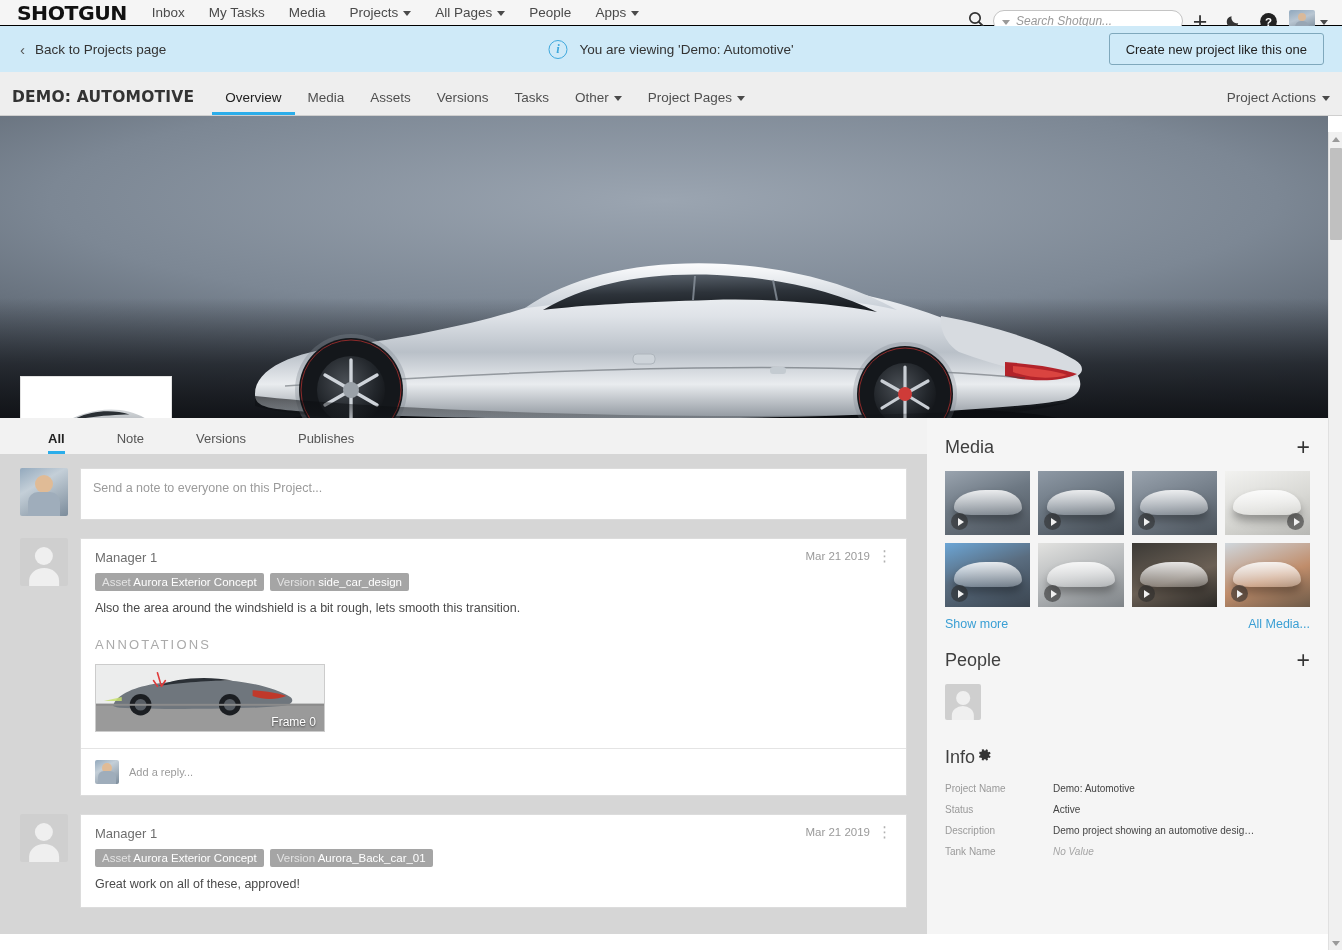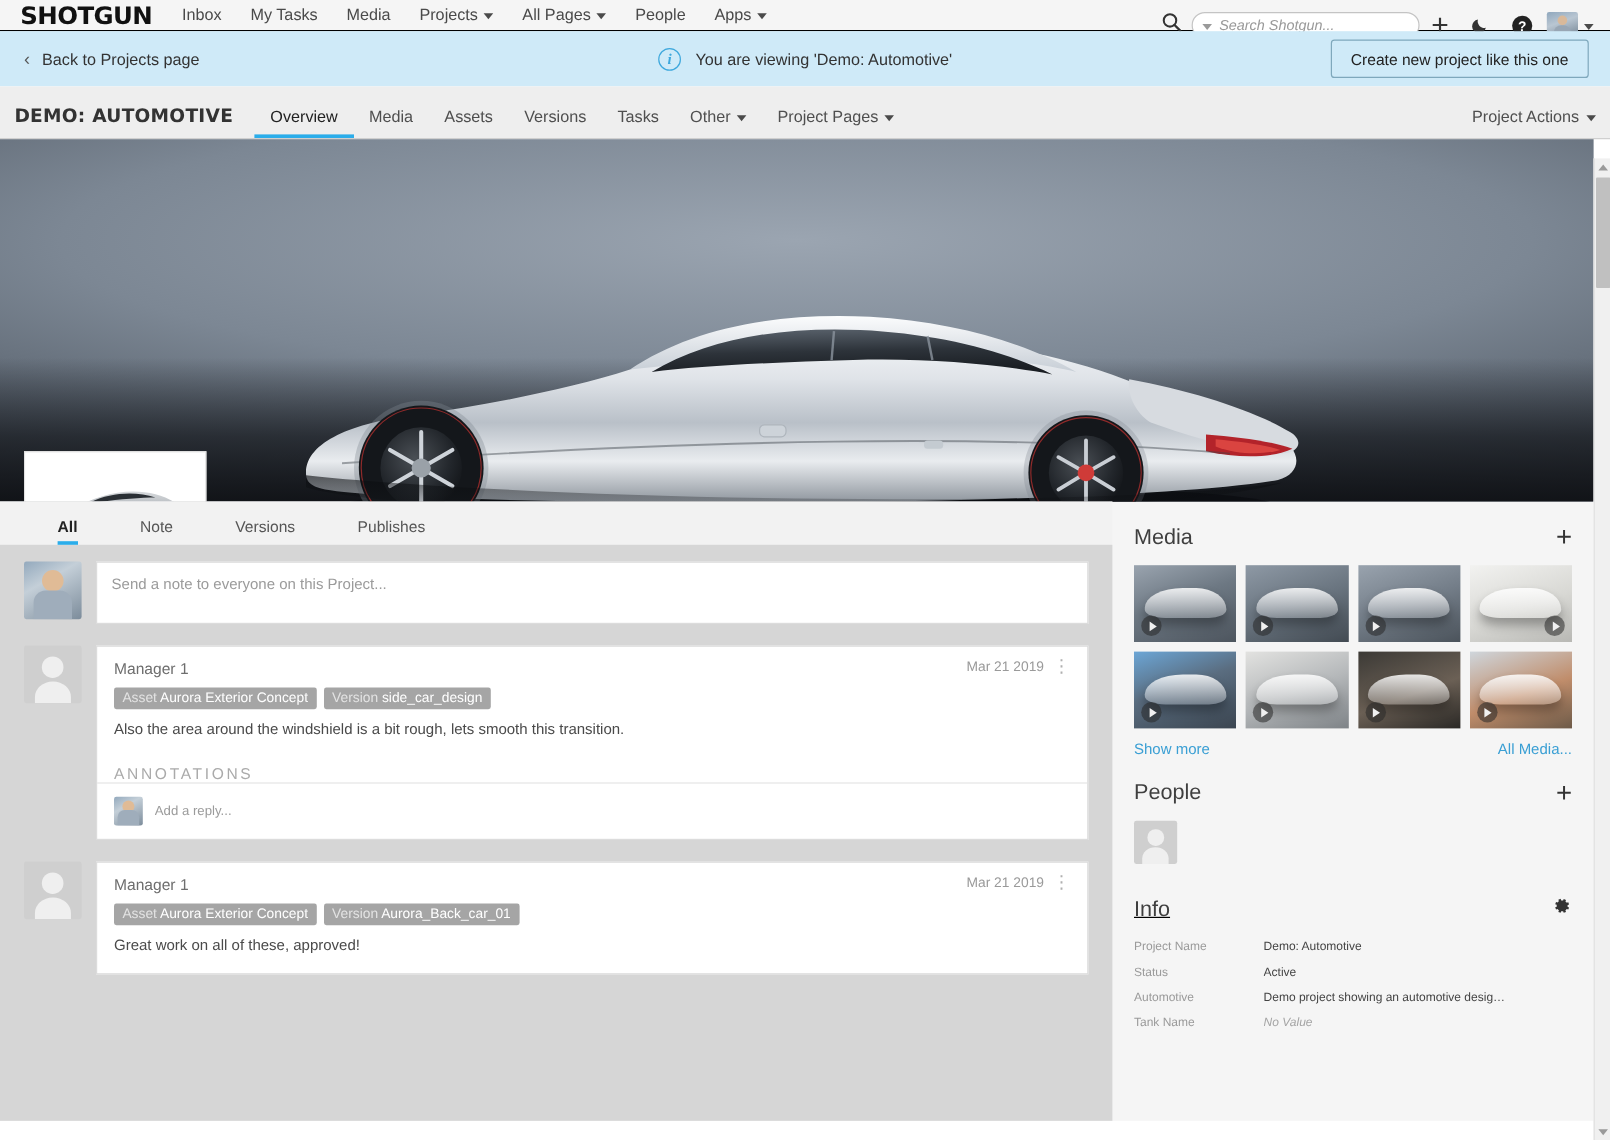--- a/index.html
+++ b/index.html
@@ -276,21 +276,21 @@
     width: 0; height: 0; border-left: 6px solid #f0f0f0;
     border-top: 4px solid transparent; border-bottom: 4px solid transparent;
     margin-left: 2px;
   }
   #media-links {
     display: flex; justify-content: space-between; padding-top: 10px;
   }
   .blue-link { font-size: 12.5px; color: #3a9fd4; cursor: pointer; }
   #people-row { display: flex; gap: 8px; padding-bottom: 6px; }
   .person-av { width: 36px; height: 36px; border-radius: 2px; overflow: hidden; }
-  #info-head { display: flex; align-items: center; justify-content: space-between; padding-top: 20px; padding-bottom: 10px; text-decoration: underline; }
+  #info-head { display: flex; align-items: center; justify-content: flex-start; padding-top: 20px; padding-bottom: 10px; }
   #gear-icon { cursor: pointer; }
   .info-row { display: flex; padding: 5px 0; font-size: 10px; }
   .info-label { width: 108px; flex: 0 0 108px; color: #9a9a9a; }
   .info-value { color: #444; white-space: nowrap; overflow: hidden; text-overflow: ellipsis; max-width: 268px; }
   .info-value.novalue { color: #a5a5a5; font-style: italic; }
 
   
   #scrollbar {
     position: absolute; right: 0; top: 132px; width: 14px; height: 818px;
     background: #f0f0f0; border-left: 1px solid #e0e0e0;
@@ -569,20 +569,39 @@
               <span class="b-key">Asset</span>
               <span class="b-val">Aurora Exterior Concept</span>
             </span>
             <span class="badge">
               <span class="b-key">Version</span>
               <span class="b-val">side_car_design</span>
             </span>
           </div>
           <div class="nc-text">Also the area around the windshield is a bit rough, lets smooth this transition.</div>
           <div class="nc-annot-label">ANNOTATIONS</div>
+          <div class="annot-thumb">
+            <svg width="100%" height="100%" viewBox="0 0 230 68" preserveAspectRatio="none">
+              <rect width="230" height="40" fill="#eceded"></rect>
+              <rect y="40" width="230" height="28" fill="#9a9a9a"></rect>
+              <path d="M18,40 C22,30 40,22 62,19 C92,15 126,14 150,18
+                       C170,21 186,27 196,33 C200,36 198,41 190,42
+                       C150,46 60,46 24,44 C17,43 16,42 18,40 Z" fill="#6f767d"></path>
+              <path d="M62,22 C80,13 112,11 138,16 C118,16 84,18 62,22 Z" fill="#2b3036"></path>
+              <path d="M158,26 C172,27 184,29 192,32 C182,36 168,36 158,32 Z" fill="#c0392b"></path>
+              <circle cx="45" cy="41" r="11" fill="#1b1e22"></circle>
+              <circle cx="45" cy="41" r="6" fill="#585e65"></circle>
+              <circle cx="135" cy="41" r="11" fill="#1b1e22"></circle>
+              <circle cx="135" cy="41" r="6" fill="#585e65"></circle>
+              <rect y="40" width="230" height="2" fill="#8b8b8b"></rect>
+              <path d="M8,37 L26,33 L26,37 Z" fill="#c8e070" opacity=".85"></path>
+              <path d="M62,8 L66,22 M62,22 L58,16 M66,22 L70,16" stroke="#e03a3a" stroke-width="1.6" fill="none" stroke-linecap="round"></path>
+            </svg>
+            <span class="annot-frame-label">Frame 0</span>
+          </div>
           <div class="nc-reply">
             <div class="reply-av av-photo"></div>
             <input class="reply-input" type="text" placeholder="Add a reply..." style="">
           </div>
         </div>
       </div>
 
       <div class="feedrow">
         <div class="av-square av-generic"></div>
         <div class="notecard">
@@ -690,21 +709,21 @@
     <div id="info-rows">
         <div class="info-row">
           <div class="info-label">Project Name</div>
           <div class="info-value">Demo: Automotive</div>
         </div>
         <div class="info-row">
           <div class="info-label">Status</div>
           <div class="info-value">Active</div>
         </div>
         <div class="info-row">
-          <div class="info-label">Automotive</div>
+          <div class="info-label">Description</div>
           <div class="info-value">Demo project showing an automotive desig…</div>
         </div>
         <div class="info-row">
           <div class="info-label">Tank Name</div>
           <div class="info-value novalue">No Value</div>
         </div>
       </div>
 
   </div>
 </div>

